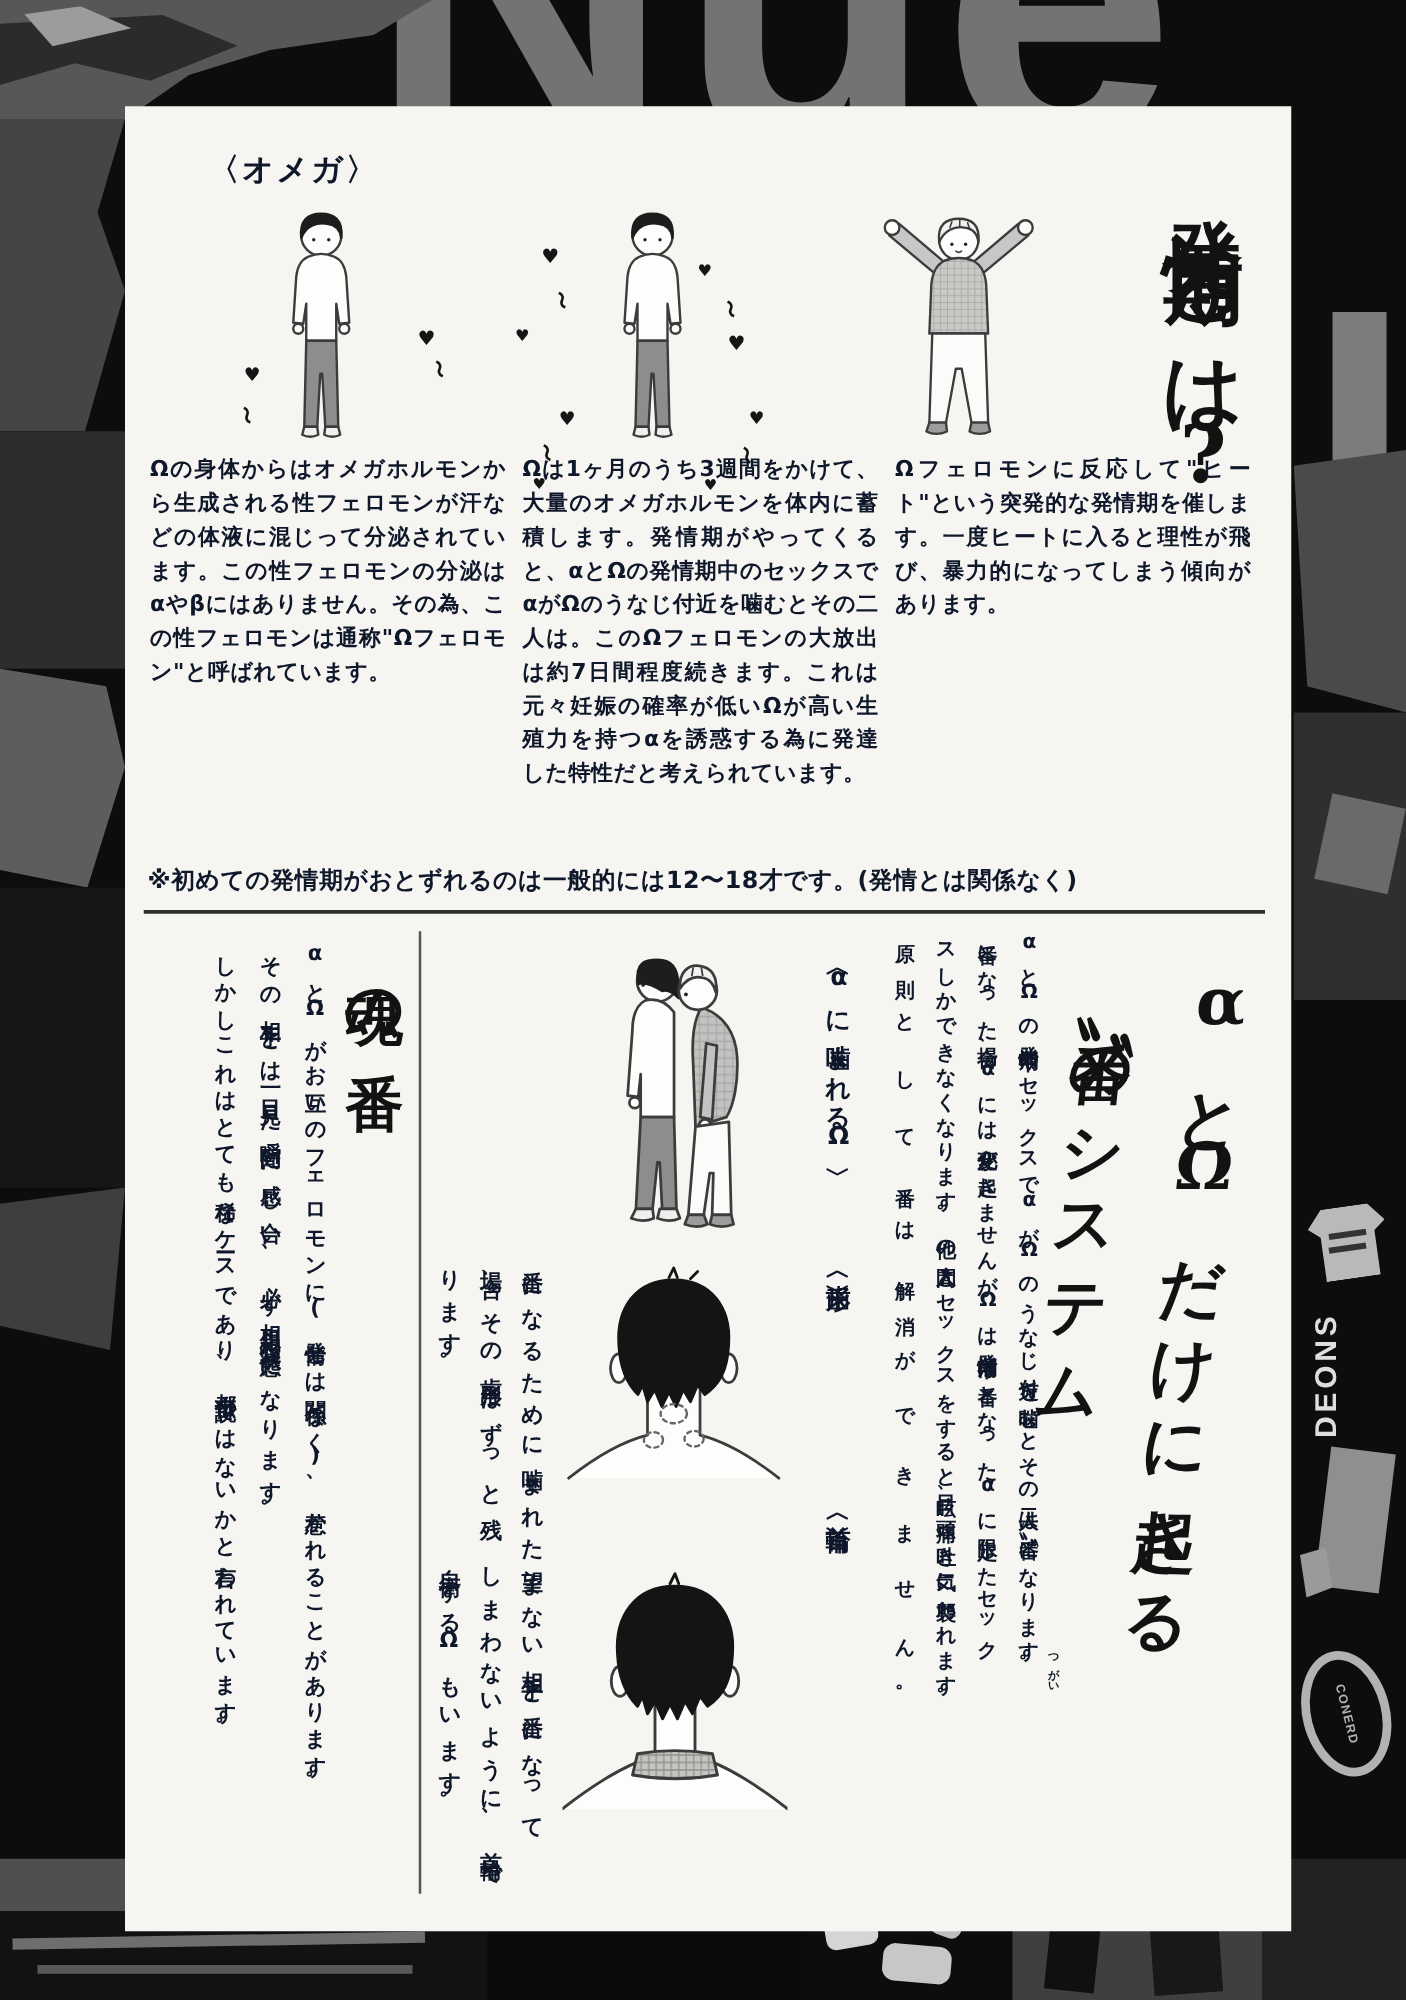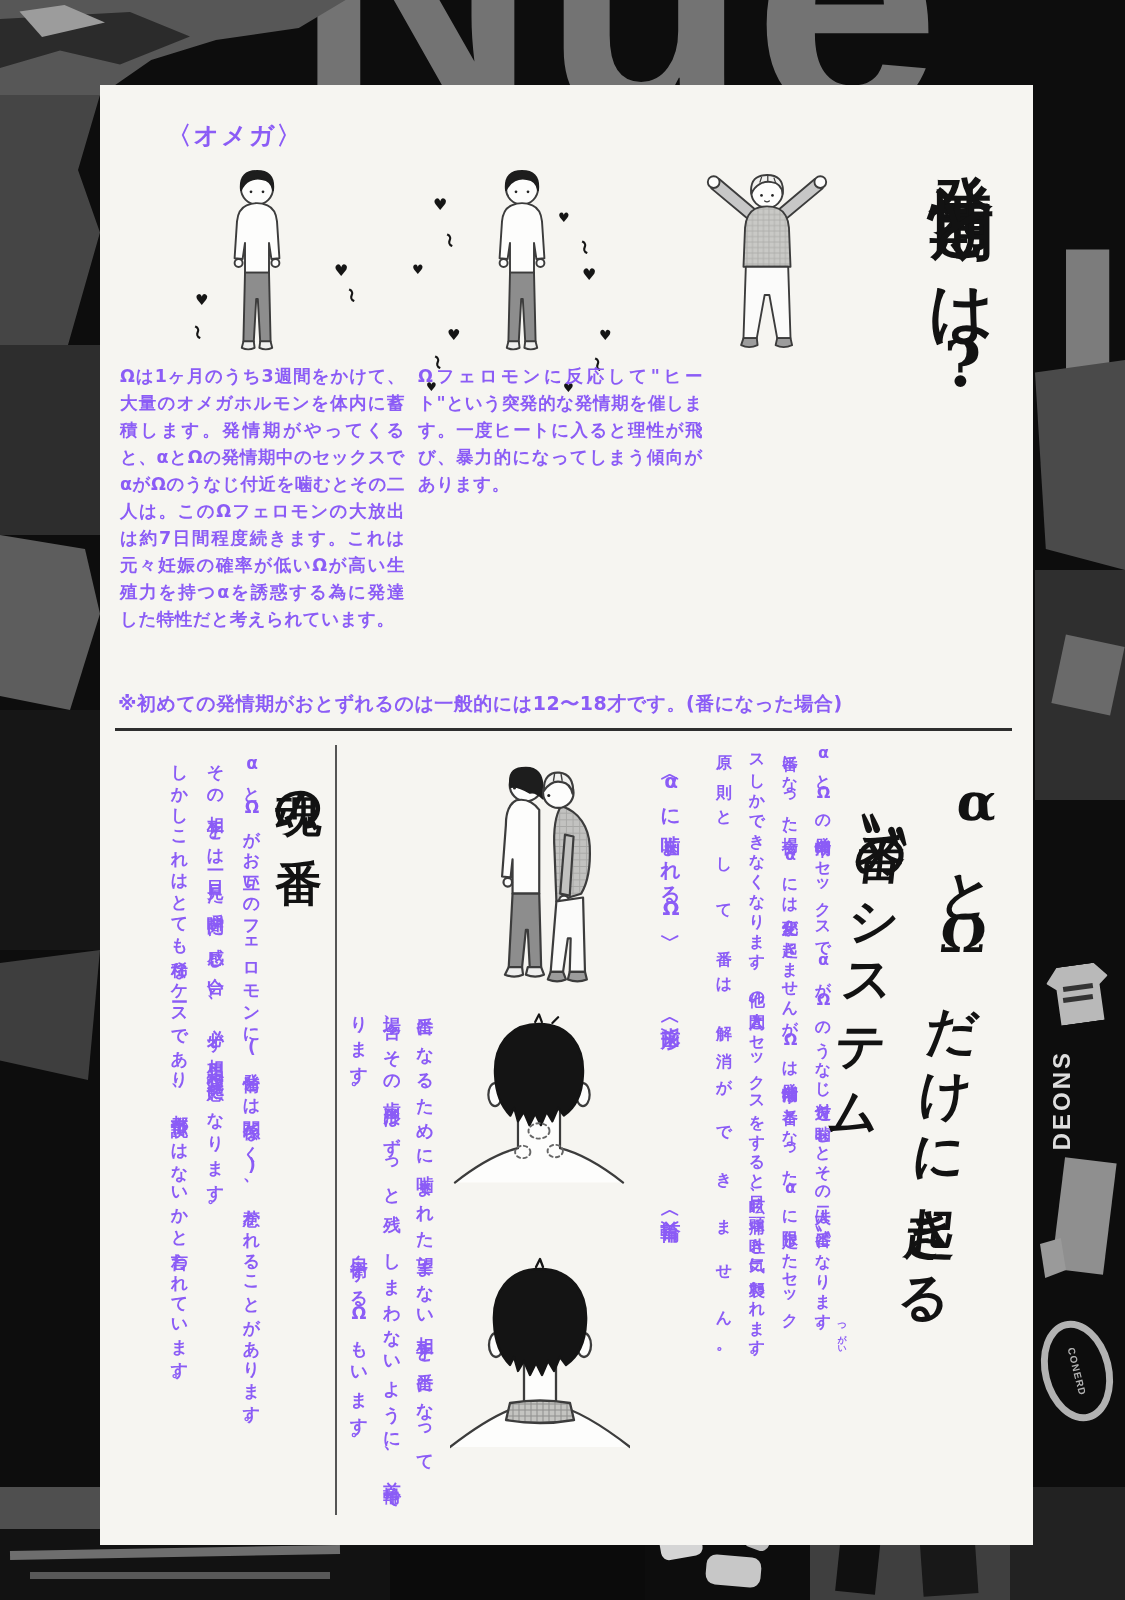--- a/index.html
+++ b/index.html
@@ -1,17 +1,17 @@
 <!DOCTYPE html>
 <html><head>
 <meta charset="utf-8">
 <style>
   html,body{margin:0;padding:0;background:#0d0d0d;width:1125px;height:1600px;overflow:hidden;position:relative}
   .abs{position:absolute}
-  .gothic{font-family:"DejaVu Sans","Liberation Sans",sans-serif;font-weight:700;color:#8b5cf6}
+  .gothic{font-family:"DejaVu Sans","Liberation Sans",sans-serif;font-weight:700;color:#0f172a}
   .mincho{font-family:"DejaVu Serif","Liberation Serif",serif;font-weight:700;color:#121212}
   .v{writing-mode:vertical-rl;text-orientation:upright}
   .vcols{display:flex;flex-direction:row-reverse;align-items:flex-start}
   .panel{left:100px;top:85px;width:933px;height:1460px;background:#f6f5f1;z-index:2}
   .masthead{font-family:"Liberation Sans","DejaVu Sans",sans-serif;font-weight:700;font-size:335px;color:#737373;letter-spacing:6px;left:295px;top:-170px;z-index:1;line-height:1}
   .sideletter{font-family:"Liberation Sans","DejaVu Sans",sans-serif;font-weight:700;font-size:300px;color:#7c7c7c;left:1048px;top:225px;line-height:.85;z-index:1}
   .lbl{font-size:25px;letter-spacing:2px;text-align:center}
   .tblock{width:285px;font-size:17.5px;line-height:27px;letter-spacing:.5px;text-align:justify}
   .note{font-size:19px;letter-spacing:.5px}
   .heattitle{font-size:64px;letter-spacing:11px;line-height:72px}
@@ -145,25 +145,26 @@
   <span class="hrt" style="left:499px;top:243px;font-size:14px">♥</span>
   <span class="hrt" style="left:463px;top:297px;font-size:12px">♥</span>
   <span class="sq" style="left:341px;top:148px">〜</span>
   <span class="sq" style="left:329px;top:270px">〜</span>
   <span class="sq" style="left:476px;top:155px">〜</span>
   <span class="sq" style="left:489px;top:272px">〜</span>
 
   <div class="abs mincho v heattitle" style="left:826px;top:40px">発情期とは?</div>
 
   <div class="abs" style="left:20px;top:278px;display:flex;gap:13px">
+    <div class="tblock gothic">Ωの身体からはオメガホルモンから生成される性フェロモンが汗などの体液に混じって分泌されています。この性フェロモンの分泌はαやβにはありません。その為、この性フェロモンは通称"Ωフェロモン"と呼ばれています。</div>
     <div class="tblock gothic">Ωは1ヶ月のうち3週間をかけて、大量のオメガホルモンを体内に蓄積します。発情期がやってくると、αとΩの発情期中のセックスでαがΩのうなじ付近を噛むとその二人は。このΩフェロモンの大放出は約7日間程度続きます。これは元々妊娠の確率が低いΩが高い生殖力を持つαを誘惑する為に発達した特性だと考えられています。</div>
     <div class="tblock gothic">Ωフェロモンに反応して"ヒート"という突発的な発情期を催します。一度ヒートに入ると理性が飛び、暴力的になってしまう傾向があります。</div>
   </div>
 
-  <div class="abs gothic note" style="left:18px;top:606px">※初めての発情期がおとずれるのは一般的には12〜18才です。(番になった場合)</div>
+  <div class="abs gothic note" style="left:18px;top:606px">※初めての発情期がおとずれるのは一般的には12〜18才です。(発情とは関係なく)</div>
 
   <div class="abs" style="left:15px;top:643px;width:897px;height:3px;background:#2e2e2e"></div>
   <div class="abs" style="left:235px;top:660px;width:2px;height:770px;background:#555"></div>
 
   <div class="abs mincho v ptitle" style="left:824px;top:686px">αとΩだけに起きる</div>
   <div class="abs mincho v ptitle2" style="left:744px;top:702px">〝番〟のシステム</div>
 
   <div class="abs vcols" style="left:612px;top:658px;gap:9px">
     <div class="v gothic bcol">αとΩの発情期中のセックスでαがΩのうなじ付近を噛むとその二人は〝番〟になります。</div>
     <div class="v gothic bcol">番になった場合、αには変化が起きませんがΩは発情期中は番となったαに限定したセック</div>

